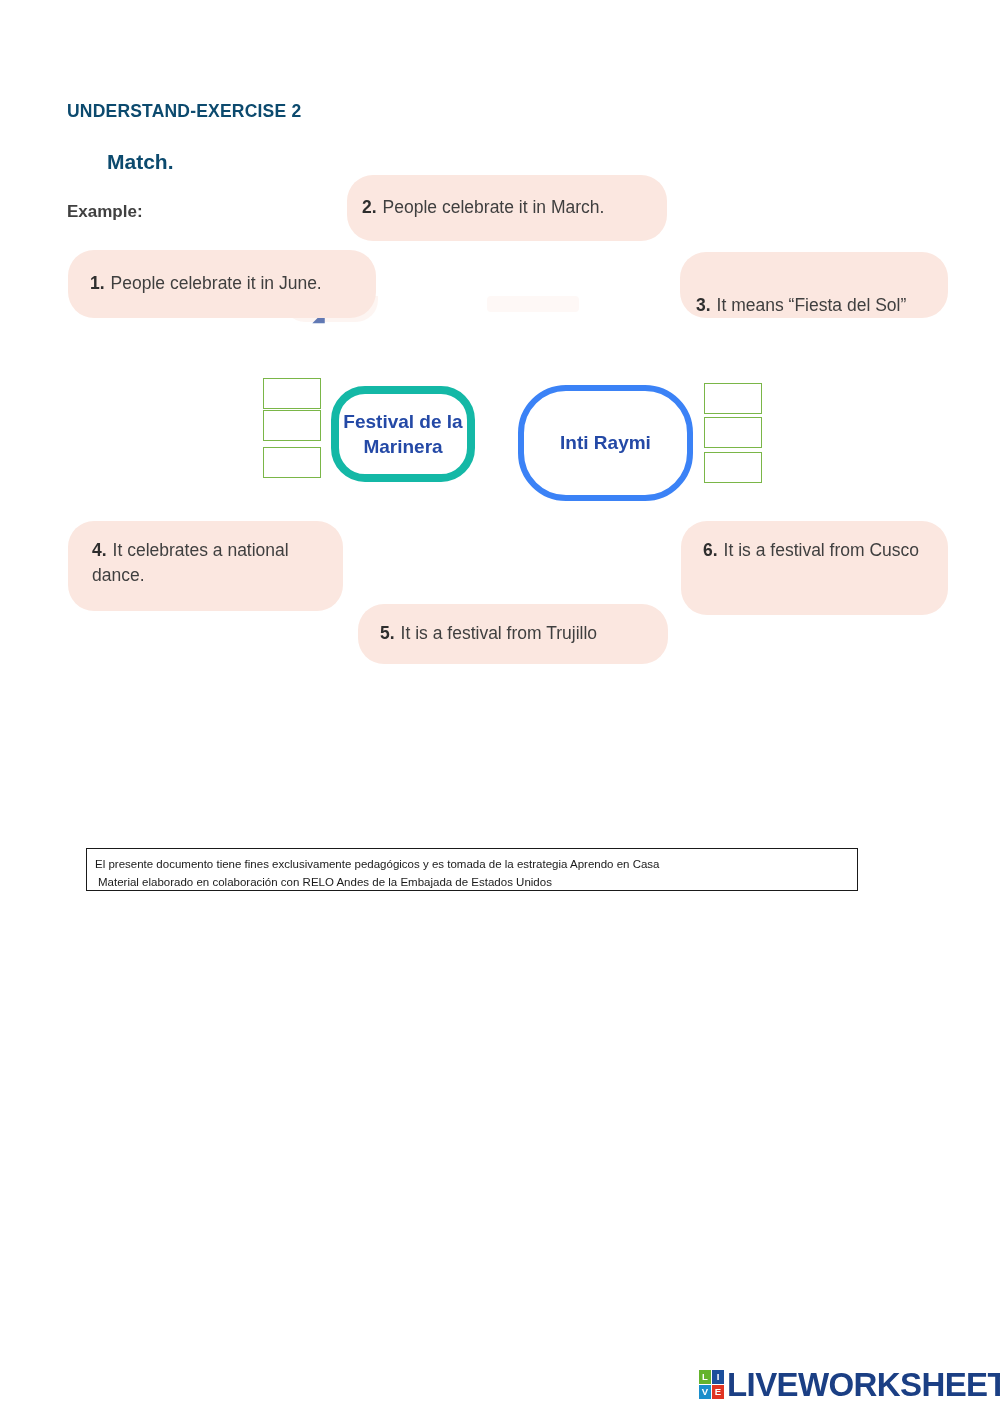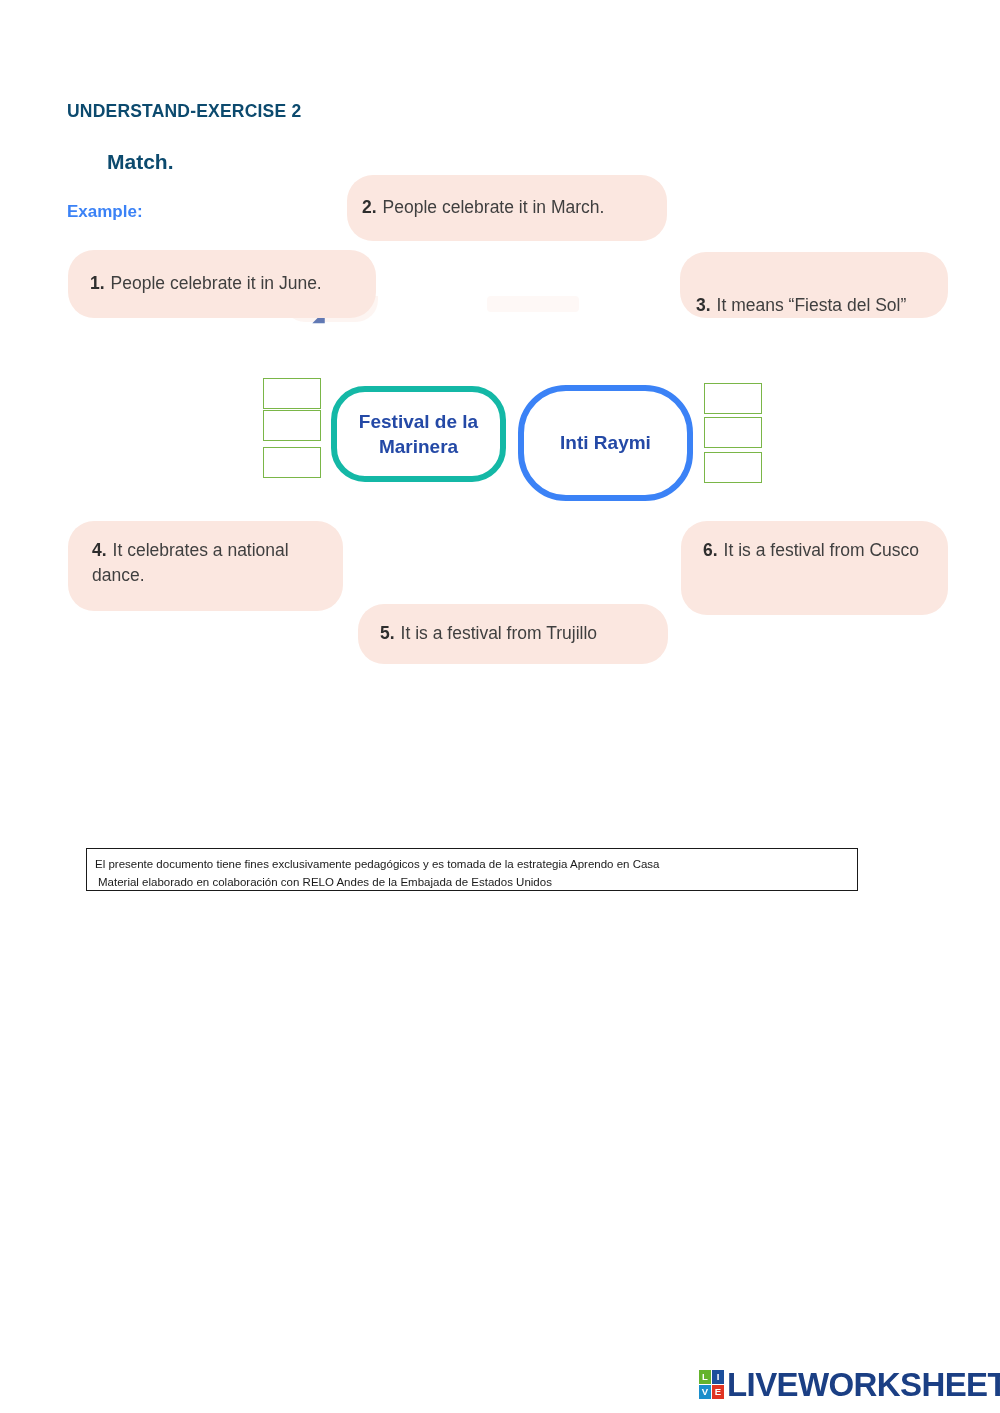--- a/index.html
+++ b/index.html
@@ -41,21 +41,21 @@
     color: #0c4a6e;
     white-space: nowrap;
     margin-left: 40px;
   }
   .label-example {
     position: absolute;
     left: 67px;
     top: 202px;
     font-size: 17px;
     font-weight: 700;
-    color: #3b82f6;
+    color: #404040;
     white-space: nowrap;
   }
 
   
   .bubble {
     position: absolute;
     background: #fbe7e0;
     border-radius: 26px;
     box-sizing: border-box;
     display: flex;
@@ -120,23 +120,23 @@
     justify-content: center;
     text-align: center;
     font-weight: 700;
     font-size: 19px;
     line-height: 1.32;
     color: #2449a6;
   }
   .card-marinera {
     left: 331px;
     top: 386px;
-    width: 175px;
+    width: 144px;
     height: 96px;
-    border: 6px solid #14b8a6;
+    border: 8px solid #14b8a6;
     border-radius: 34px;
   }
   .card-intiraymi {
     left: 518px;
     top: 385px;
     width: 175px;
     height: 116px;
     border: 6px solid #3b82f6;
     border-radius: 48px;
   }

